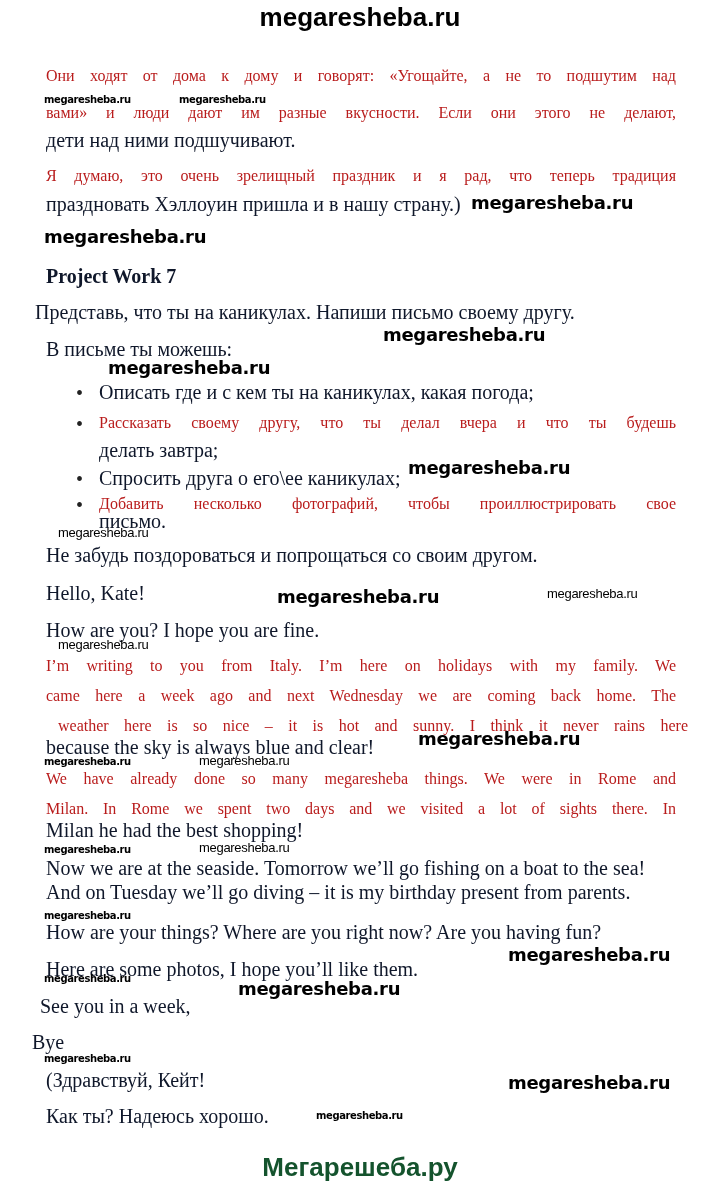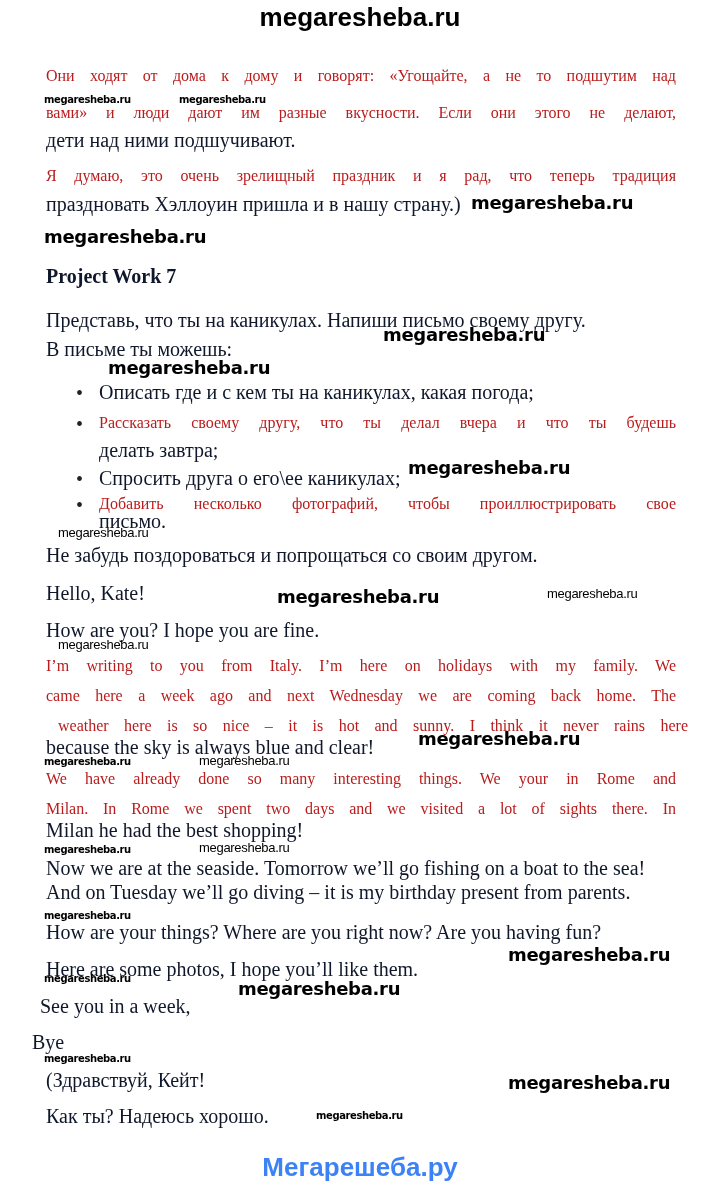--- a/index.html
+++ b/index.html
@@ -1,18 +1,18 @@
 <!DOCTYPE html>
 <html><head>
 <meta charset="utf-8">
 <style>
   html, body { margin: 0; padding: 0; background: #ffffff; }
   body { width: 720px; height: 1189px; position: relative; overflow: hidden; color: #1a1a1a; }
   .wm-top { position: absolute; top: 2px; left: 0; width: 720px; text-align: center; font-family: "Liberation Sans", sans-serif; font-weight: bold; font-size: 26px; color: #000; }
-  .wm-bottom { position: absolute; top: 1152px; left: 0; width: 720px; text-align: center; font-family: "Liberation Sans", sans-serif; font-weight: bold; font-size: 26px; color: #3b82f6; }
+  .wm-bottom { position: absolute; top: 1152px; left: 0; width: 720px; text-align: center; font-family: "Liberation Sans", sans-serif; font-weight: bold; font-size: 26px; color: #14532d; }
   .t { position: absolute; font-family: "Liberation Serif", serif; font-size: 20px; line-height: 24px; color: #0f172a; white-space: nowrap; }
   .j { position: absolute; left: 46px; width: 630px; font-family: "Liberation Serif", serif; font-size: 16px; line-height: 24px; color: #b91c1c; text-align: justify; text-align-last: justify; white-space: nowrap; }
   .h { font-weight: bold; }
   .bullet { position: absolute; font-family: "Liberation Serif", serif; font-size: 20px; color: #222; }
   .wmb { position: absolute; font-family: "DejaVu Sans", sans-serif; font-weight: bold; font-size: 18px; color: #000; letter-spacing: -0.3px; white-space: nowrap; }
   .wms { position: absolute; font-family: "DejaVu Sans", sans-serif; font-weight: bold; font-size: 10px; color: #000; letter-spacing: -0.4px; white-space: nowrap; }
   .wmm { position: absolute; font-family: "Liberation Sans", sans-serif; font-size: 13px; color: #000; letter-spacing: -0.3px; white-space: nowrap; }
 </style>
 </head>
 <body>
@@ -25,21 +25,21 @@
 <div class="j" style="top:101px;">вами» и люди дают им разные вкусности. Если они этого не делают,</div>
 <div class="t" style="top:128px;left:46px;">дети над ними подшучивают.</div>
 
 <div class="j" style="top:164px;">Я думаю, это очень зрелищный праздник и я рад, что теперь традиция</div>
 <div class="t" style="top:192px;left:46px;">праздновать Хэллоуин пришла и в нашу страну.)</div>
 <div class="wmb" style="top:192px;left:471px;">megaresheba.ru</div>
 
 <div class="wmb" style="top:226px;left:44px;">megaresheba.ru</div>
 
 <div class="t h" style="top:264px;left:46px;">Project Work 7</div>
-<div class="t" style="top:300px;left:46px;margin-top:8px;">Представь, что ты на каникулах. Напиши письмо своему другу.</div>
+<div class="t" style="top:300px;left:35px;">Представь, что ты на каникулах. Напиши письмо своему другу.</div>
 <div class="wmb" style="top:324px;left:383px;">megaresheba.ru</div>
 <div class="t" style="top:337px;left:46px;">В письме ты можешь:</div>
 <div class="wmb" style="top:357px;left:108px;">megaresheba.ru</div>
 
 <div>
   <div class="bullet" style="top:382px;left:76px;">•</div>
   <div class="t" style="top:380px;left:99px;">Описать где и с кем ты на каникулах, какая погода;</div>
 
   <div class="bullet" style="top:413px;left:76px;">•</div>
   <div class="j" style="top:411px;left:99px;width:577px;">Рассказать своему другу, что ты делал вчера и что ты будешь</div>
@@ -64,21 +64,21 @@
 <div class="wmm" style="top:637px;left:58px;">megaresheba.ru</div>
 
 <div class="j" style="top:654px;">I’m writing to you from Italy. I’m here on holidays with my family. We</div>
 <div class="j" style="top:684px;">came here a week ago and next Wednesday we are coming back home. The</div>
 <div class="j" style="top:714px;margin-left:12px;">weather here is so nice – it is hot and sunny. I think it never rains here</div>
 <div class="t" style="top:735px;left:46px;">because the sky is always blue and clear!</div>
 <div class="wmb" style="top:728px;left:418px;">megaresheba.ru</div>
 <div class="wms" style="top:756px;left:44px;">megaresheba.ru</div>
 <div class="wmm" style="top:753px;left:199px;">megaresheba.ru</div>
 
-<div class="j" style="top:767px;">We have already done so many interesting things. We your in Rome and</div>
+<div class="j" style="top:767px;">We have already done so many megaresheba things. We were in Rome and</div>
 <div class="j" style="top:797px;">Milan. In Rome we spent two days and we visited a lot of sights there. In</div>
 <div class="t" style="top:818px;left:46px;">Milan he had the best shopping!</div>
 <div class="wms" style="top:844px;left:44px;">megaresheba.ru</div>
 <div class="wmm" style="top:840px;left:199px;">megaresheba.ru</div>
 
 <div class="t" style="top:856px;left:46px;">Now we are at the seaside. Tomorrow we’ll go fishing on a boat to the sea!</div>
 <div class="t" style="top:880px;left:46px;">And on Tuesday we’ll go diving – it is my birthday present from parents.</div>
 <div class="wms" style="top:910px;left:44px;">megaresheba.ru</div>
 
 <div class="t" style="top:920px;left:46px;">How are your things? Where are you right now? Are you having fun?</div>

